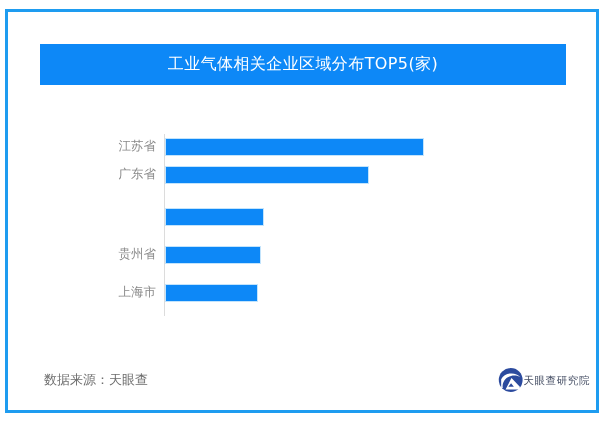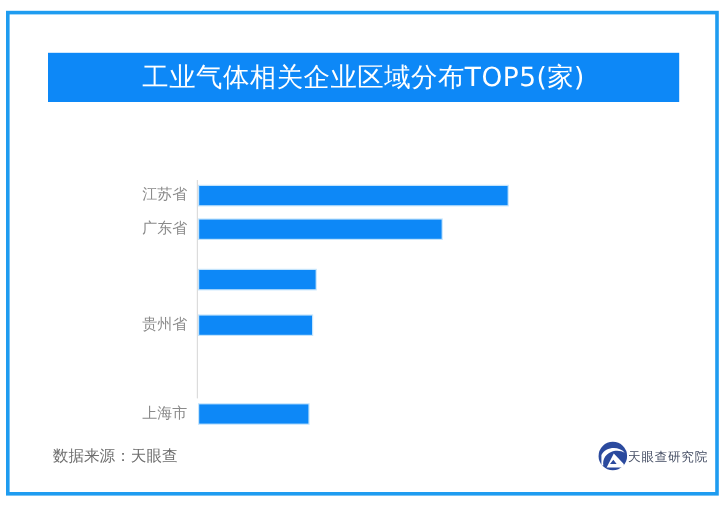--- a/index.html
+++ b/index.html
@@ -39,32 +39,32 @@
     top: 44px;
     width: 526px;
     height: 41px;
     background: #0d88f7;
     display: flex;
     align-items: center;
     justify-content: center;
   }
   .title-text {
     color: #ffffff;
-    font-size: 22px;
+    font-size: 16px;
     letter-spacing: 0.4px;
     font-weight: 400;
     white-space: nowrap;
     font-family: "DejaVu Sans", "Liberation Sans", sans-serif;
   }
 
   
   .chart-area {
     position: absolute;
     left: 0px;
-    top: 144px;
+    top: 128px;
     width: 541px;
     height: 195px;
   }
 
   .axis-line {
     position: absolute;
     left: 164px;
     top: 6px;
     width: 1.4px;
     height: 182px;
@@ -185,21 +185,21 @@
         </div>
       </div>
 
       <div class="bar-row" style="top:118px;">
         <span class="bar-label">贵州省</span>
         <div class="bar-track">
           <div class="bar-fill" style="width:94px;"></div>
         </div>
       </div>
 
-      <div class="bar-row" style="top:156px;margin-top:36px;">
+      <div class="bar-row" style="top:156px;">
         <span class="bar-label">上海市</span>
         <div class="bar-track">
           <div class="bar-fill" style="width:91px;"></div>
         </div>
       </div>
 
     </div>
   </div>
 
   <div class="source-note">数据来源：天眼查</div>

